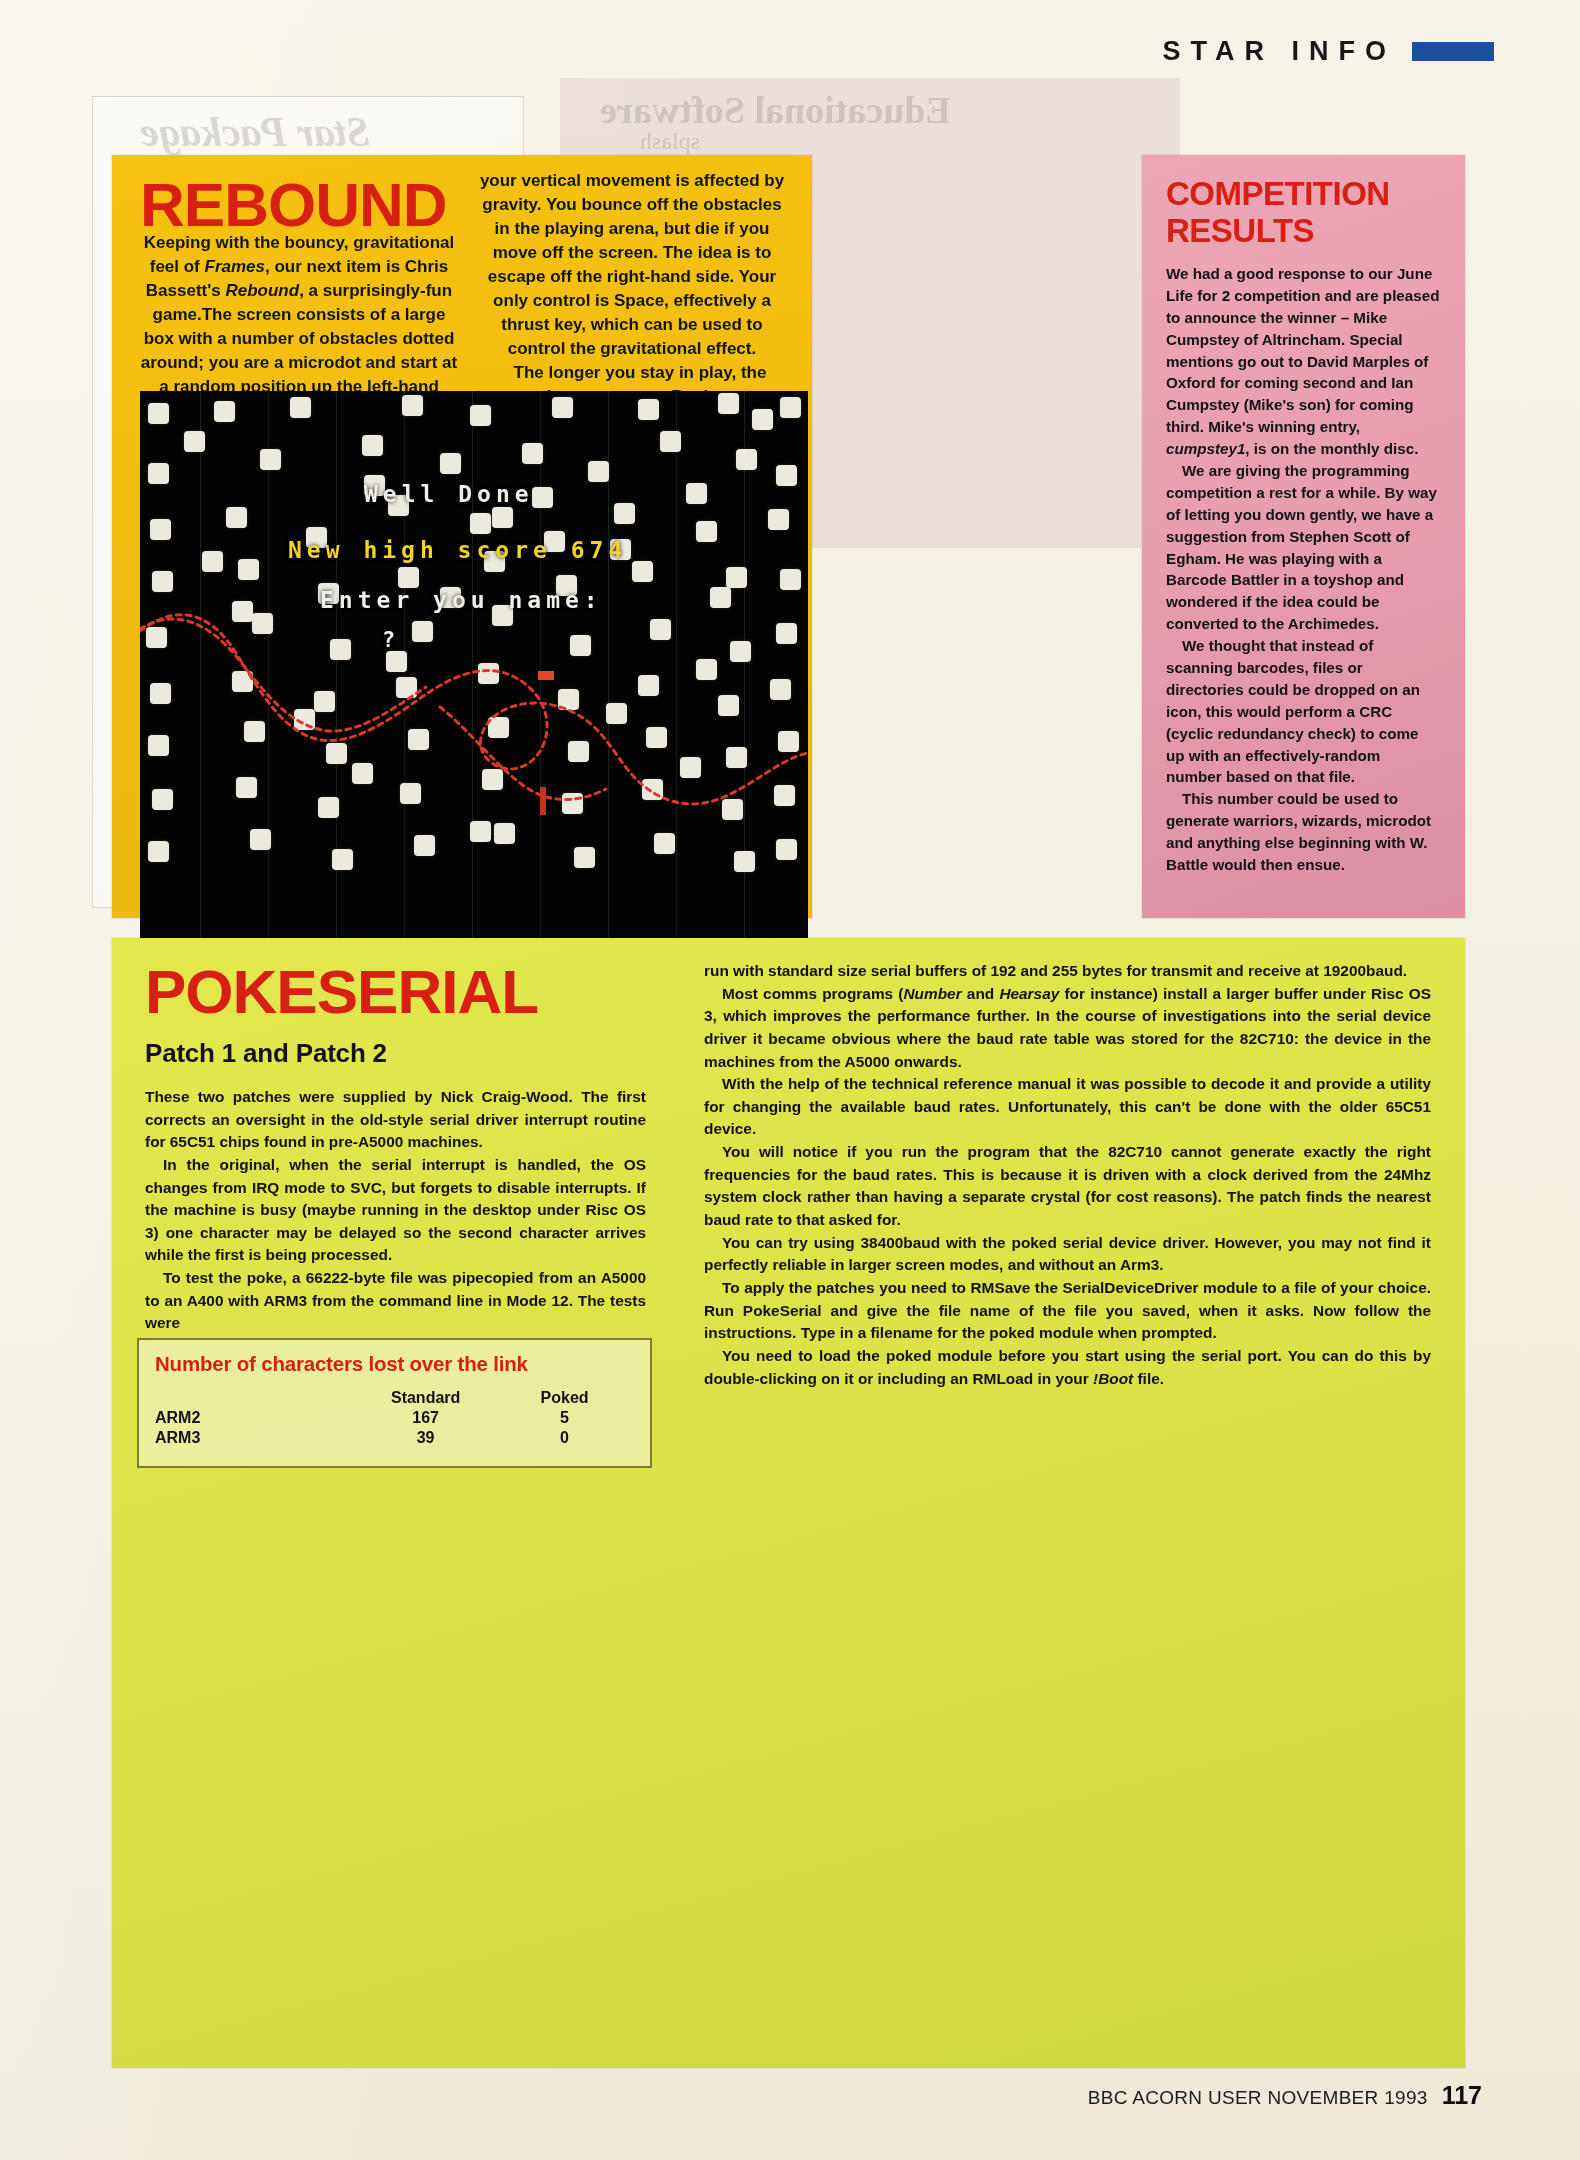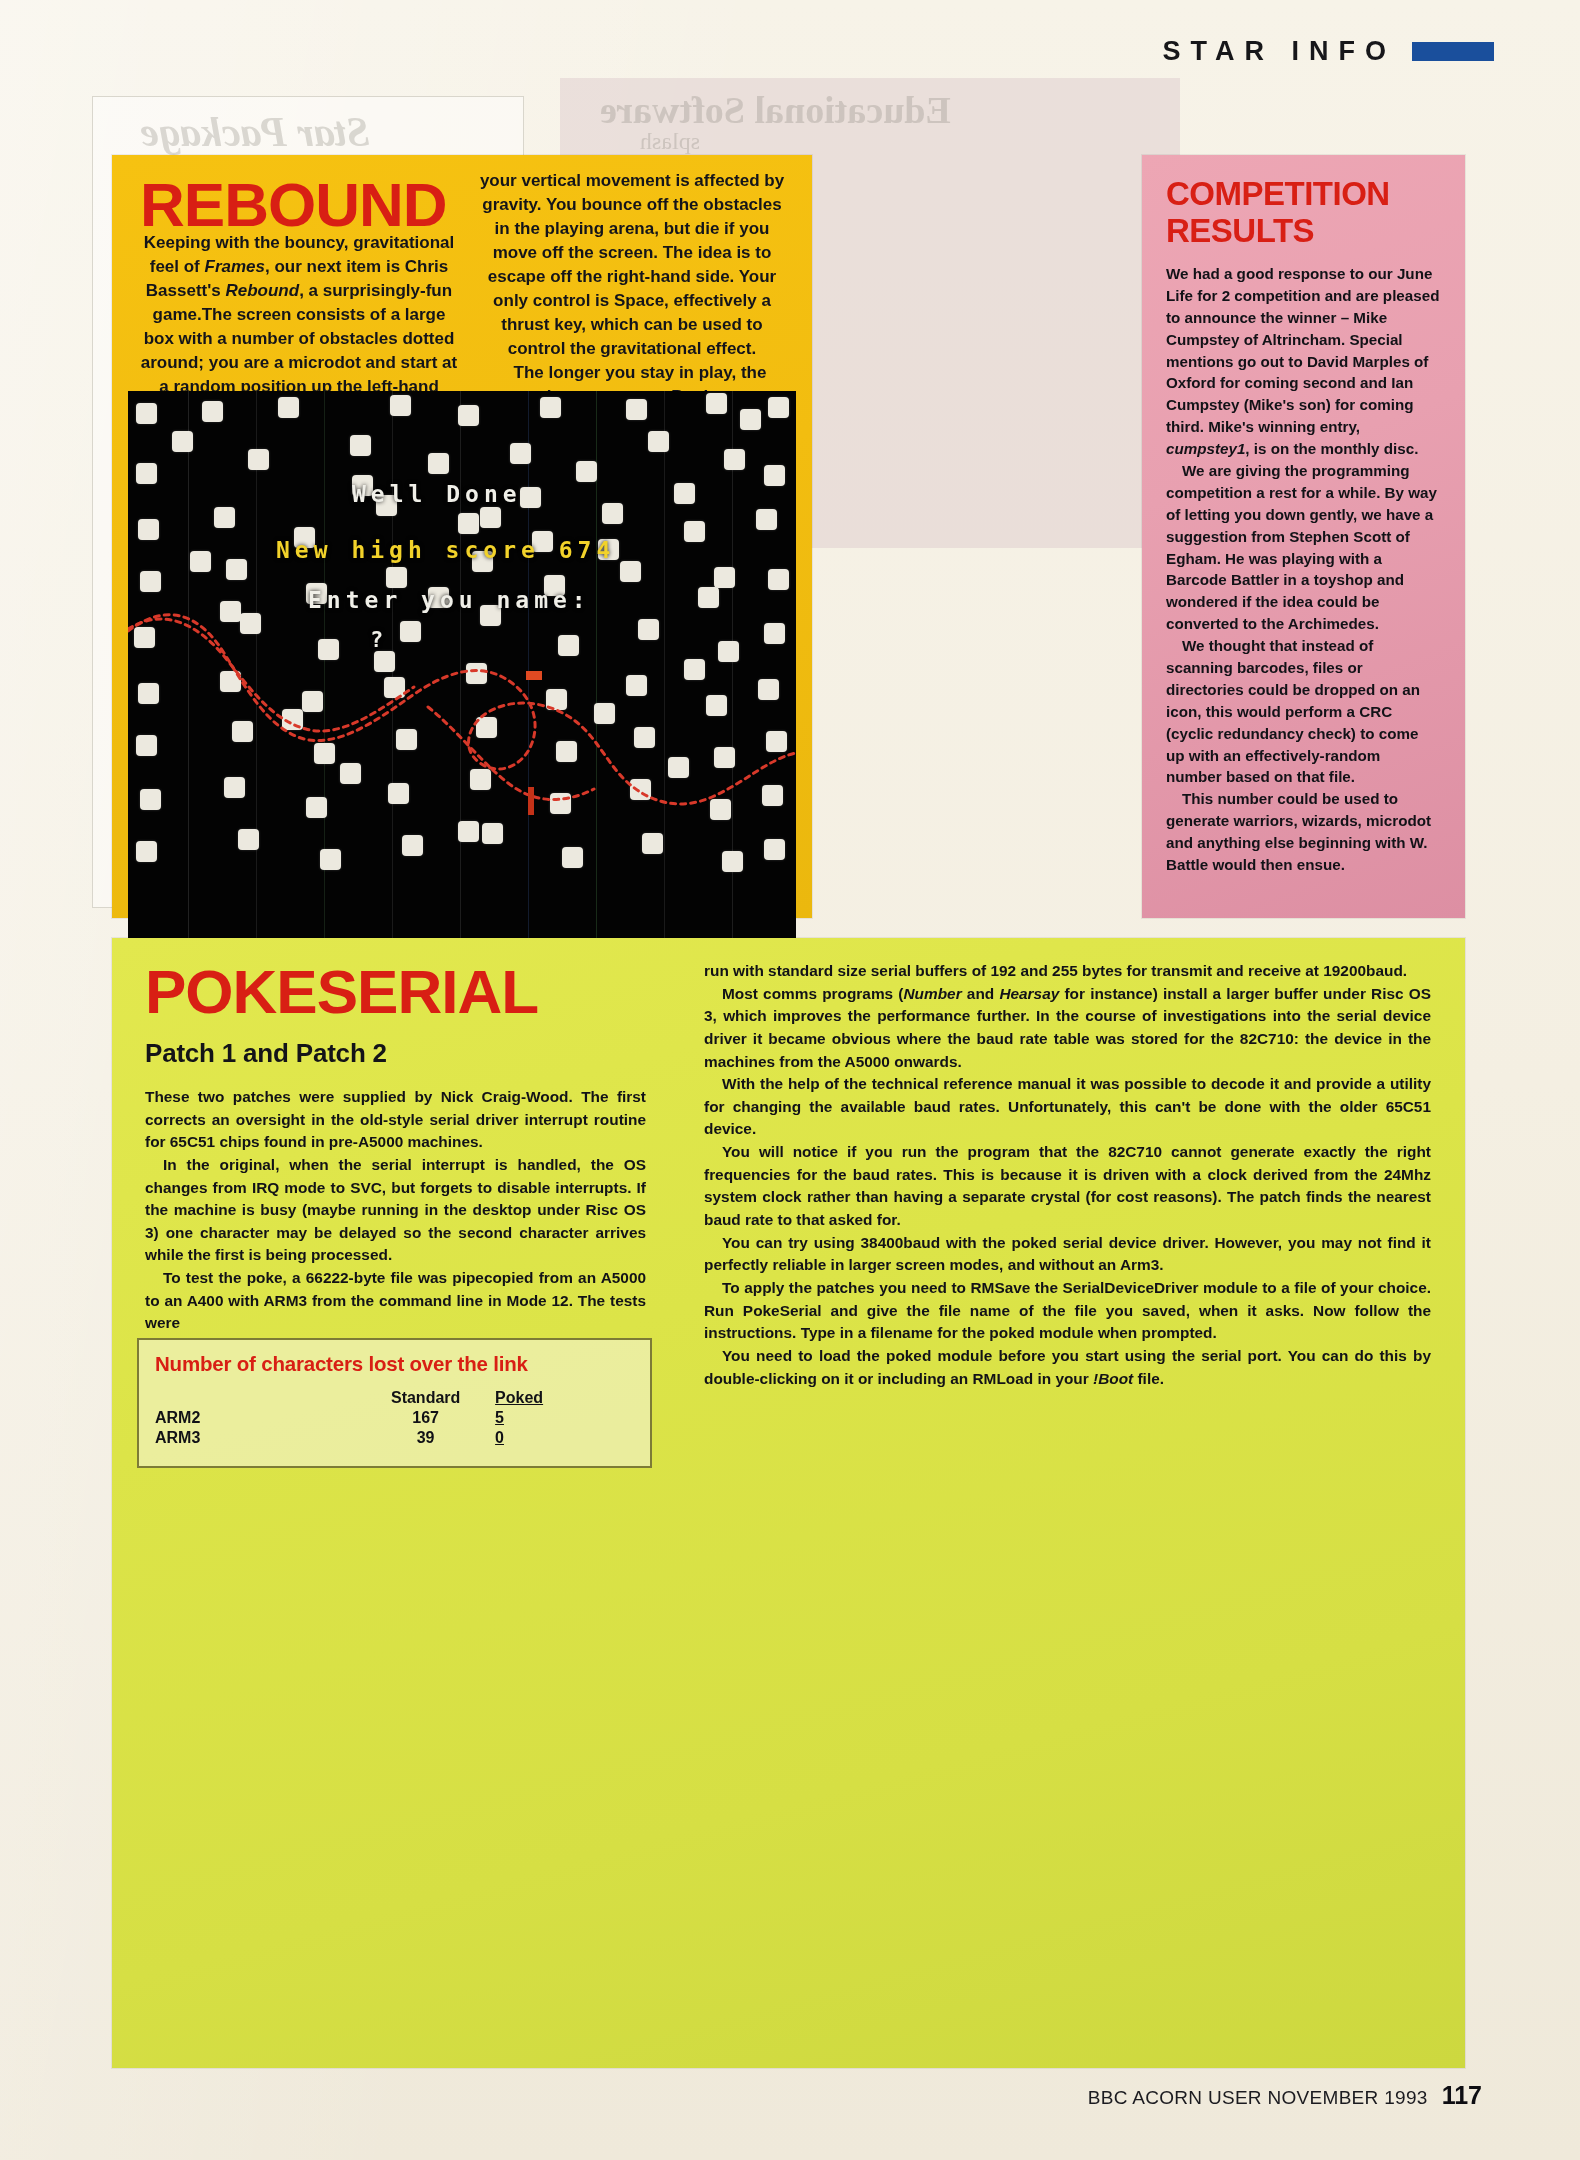--- a/index.html
+++ b/index.html
@@ -79,21 +79,21 @@
   .col-text i { font-style: italic; }
   .rebound-col-left {
     position: absolute; left: 28px; top: 76px; width: 318px;
   }
   .rebound-col-right {
     position: absolute; left: 365px; top: 14px; width: 310px;
   }
 
   
   .game-shot {
-    position: absolute; left: 16px; top: 236px;
+    position: absolute; left: 28px; top: 236px;
     width: 668px; height: 608px;
     background: #030303;
     overflow: hidden;
   }
   .vgrid { position: absolute; top: 0; bottom: 0; width: 1px; opacity: .55; }
   .blk {
     position: absolute; width: 21px; height: 21px;
     background: #ece9df; border-radius: 4px;
     box-shadow: 0 0 3px rgba(255,255,255,.18);
   }
@@ -165,21 +165,21 @@
   .tbl-title {
     font-size: 20.5px; font-weight: 700; color: #d81f14; margin-bottom: 12px;
     letter-spacing: -0.2px;
   }
   table.chars { width: 100%; border-collapse: collapse; }
   table.chars th, table.chars td {
     font-size: 16px; font-weight: 700; color: #111116; padding: 1px 0;
   }
   table.chars th.c0, table.chars td.c0 { text-align: left; width: 42%; }
   table.chars th.c1, table.chars td.c1 { text-align: center; width: 29%; }
-  table.chars th.c2, table.chars td.c2 { text-align: left; width: 29%; text-decoration: underline; }
+  table.chars th.c2, table.chars td.c2 { text-align: center; width: 29%; }
   table.chars th.c0 { color: transparent; }
 
   
   .footer {
     position: absolute; right: 98px; bottom: 50px;
     display: flex; align-items: baseline; gap: 14px;
     font-family: "Liberation Sans", sans-serif;
     margin-left: 36px;
   }
   .footer .f-text { font-size: 19px; color: #1b1b20; letter-spacing: 0.3px; }

